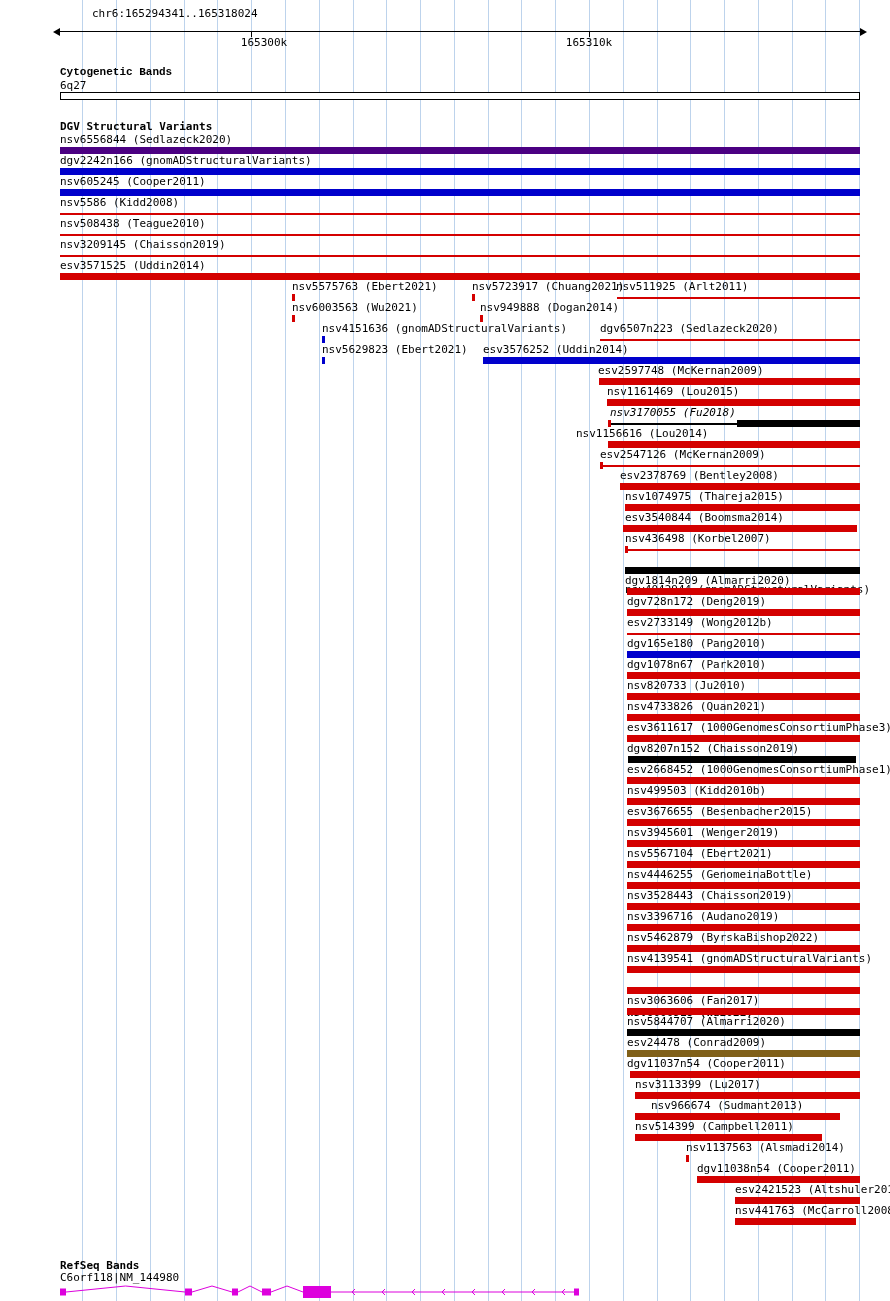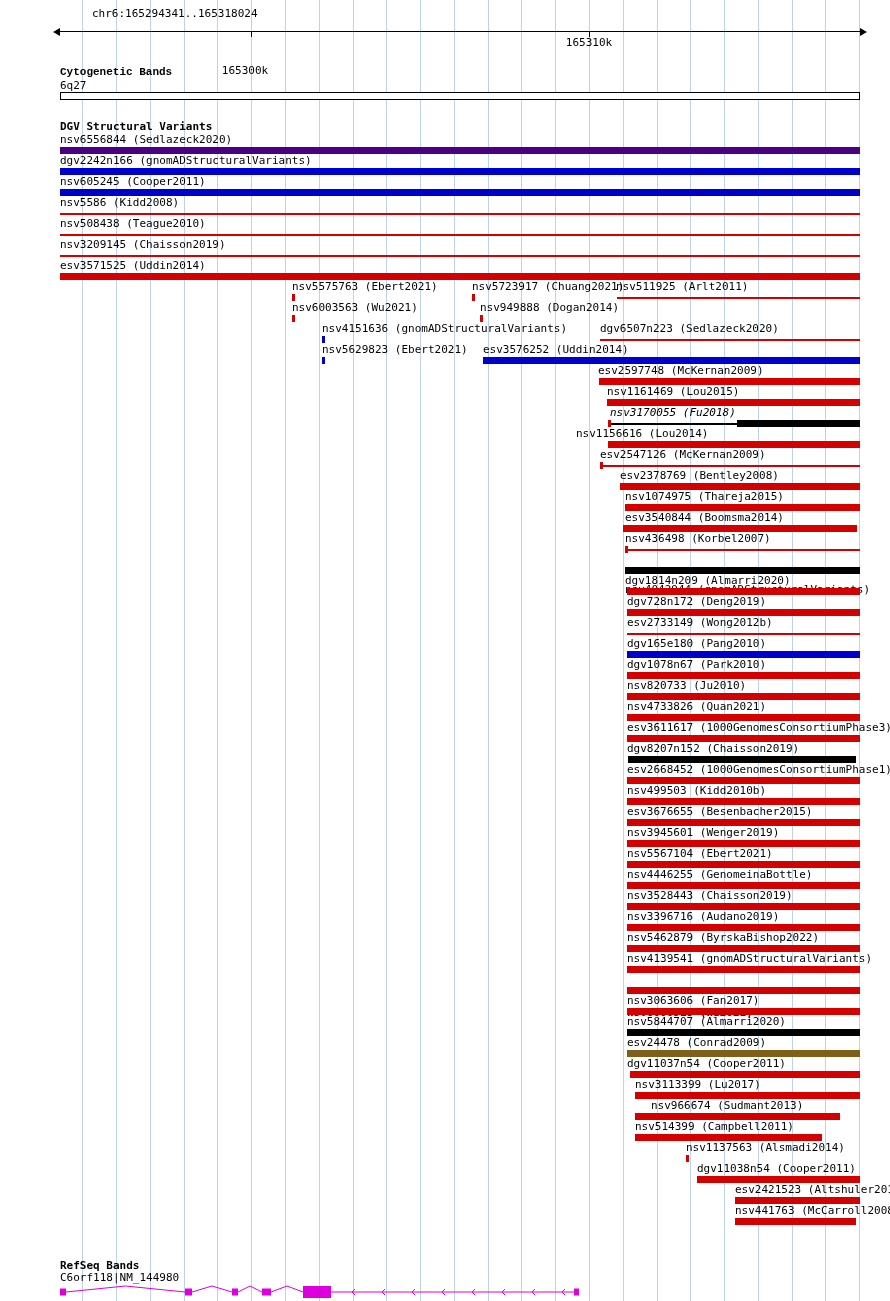--- a/index.html
+++ b/index.html
@@ -57,21 +57,21 @@
       <div class="gridline" style="left: 825.4px; background: rgb(189, 211, 236);"></div>
       <div class="gridline" style="left: 859.2px; background: rgb(189, 211, 236);"></div>
     </div>
 
   <div class="plain-label" id="region-title" style="left:72px; top:8px;margin-left:20px;">chr6:165294341..165318024</div>
   <div class="ruler-line"></div>
   <div class="arrow-left"></div>
   <div class="arrow-right"></div>
   <div id="ruler-ticks">
       <div class="ruler-tick" style="left: 251.2px;"></div>
-      <div class="tick-label" style="left: 245px; margin-top: 28px;">165300k</div>
+      <div class="tick-label" style="left: 264px;">165300k</div>
       <div class="ruler-tick" style="left: 589px;"></div>
       <div class="tick-label" style="left: 589px;">165310k</div>
     </div>
 
   <div class="heading" style="left:60px; top:67px;font-family:Liberation Mono, monospace;">Cytogenetic Bands</div>
   <div class="plain-label" style="left:60px; top:80px;">6q27</div>
   <div class="band-box"></div>
 
   <div class="heading" style="left:60px; top:121px;">DGV Structural Variants</div>
   <div id="variants-layer">

